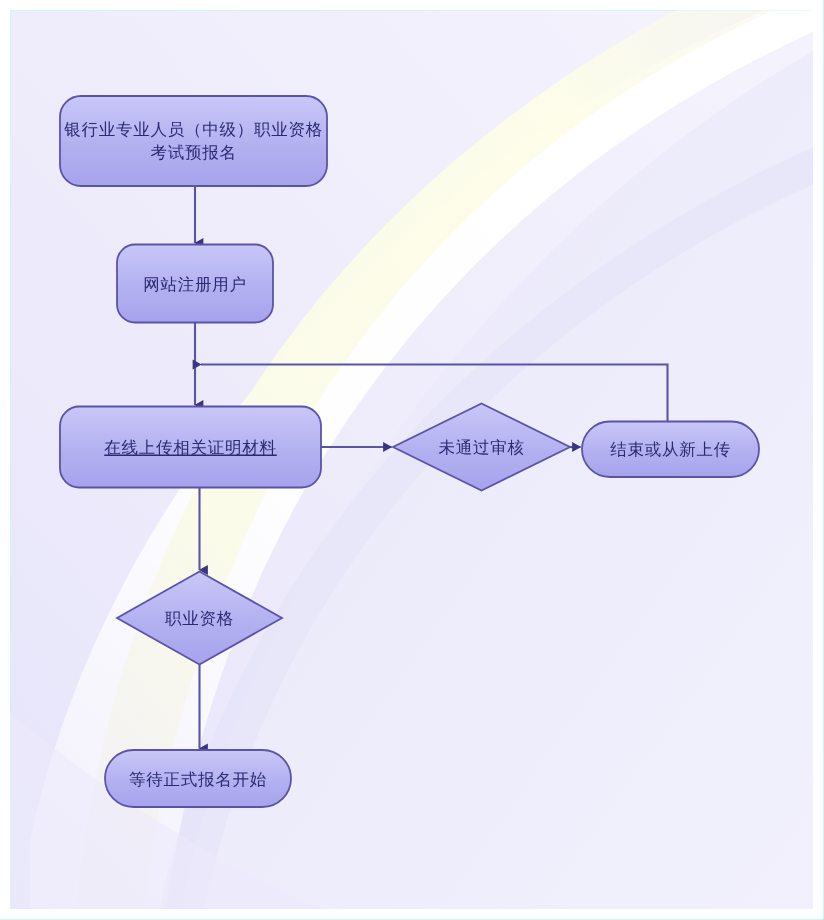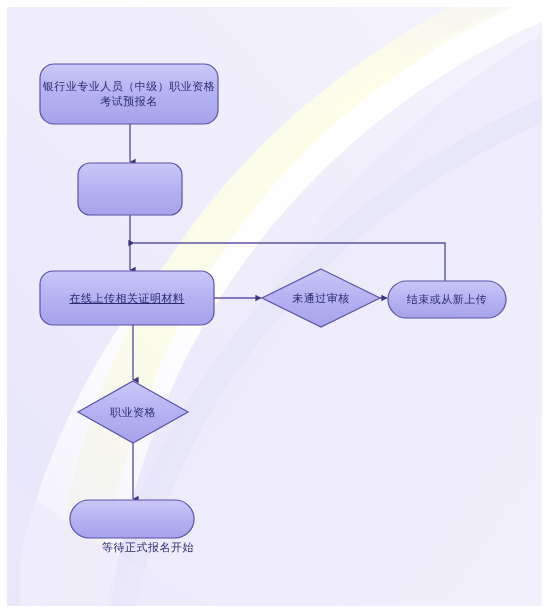--- a/index.html
+++ b/index.html
@@ -137,30 +137,31 @@
     <rect x="388" y="281" width="118" height="37" rx="18.5" ry="18.5" fill="url(#nodeGrad)" stroke="#5b53a8" stroke-width="1.2"></rect>
 
     <polygon points="133,381 188,412 133,443 78,412" fill="url(#nodeGrad)" stroke="#5b53a8" stroke-width="1.2"></polygon>
 
     <rect x="70" y="500" width="124" height="38" rx="19" ry="19" fill="url(#nodeGrad)" stroke="#5b53a8" stroke-width="1.2"></rect>
   </svg>
 
   <div class="node-label" style="left:40px; top:64px; width:178px; height:60px;">银行业专业人员（中级）职业资格
 考试预报名</div>
 
+  <div class="node-label" style="left:78px; top:163px; width:104px; height:52px;">网站注册用户</div>
 
   <div class="node-label" style="left:40px; top:271px; width:174px; height:54px;text-decoration:underline;">在线上传相关证明材料</div>
 
   <div class="node-label" style="left:388px; top:281px; width:118px; height:37px;">结束或从新上传</div>
 
   <div class="node-label" style="left:262px; top:269px; width:118px; height:58px;">未通过审核</div>
 
   <div class="node-label" style="left:78px; top:381px; width:110px; height:62px;">职业资格</div>
 
-  <div class="node-label" style="left:70px; top:528px; width:124px; height:38px;margin-left:16px;">等待正式报名开始</div>
+  <div class="node-label" style="left:70px; top:500px; width:124px; height:38px;">等待正式报名开始</div>
 
   <div class="node-hit" style="left:40px; top:64px; width:178px; height:60px;"></div>
   <div class="node-hit" style="left:78px; top:163px; width:104px; height:52px;"></div>
   <div class="node-hit" style="left:40px; top:271px; width:174px; height:54px;"></div>
   <div class="node-hit" style="left:262px; top:269px; width:118px; height:58px;"></div>
   <div class="node-hit" style="left:388px; top:281px; width:118px; height:37px;"></div>
   <div class="node-hit" style="left:78px; top:381px; width:110px; height:62px;"></div>
   <div class="node-hit" style="left:70px; top:500px; width:124px; height:38px;"></div>
 
 </div>

